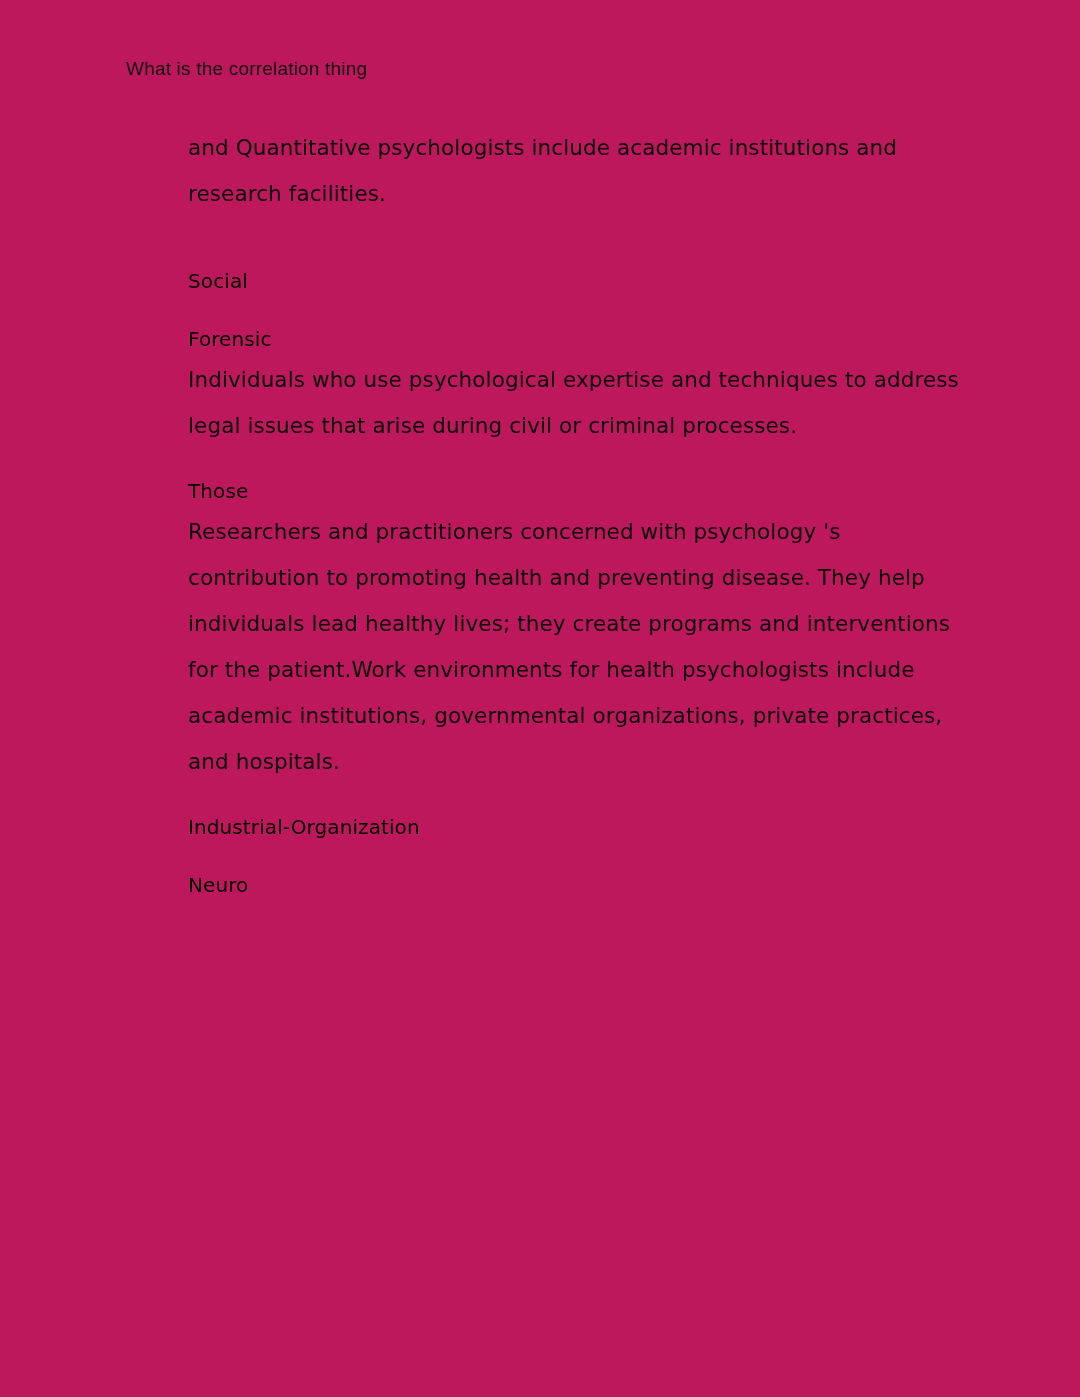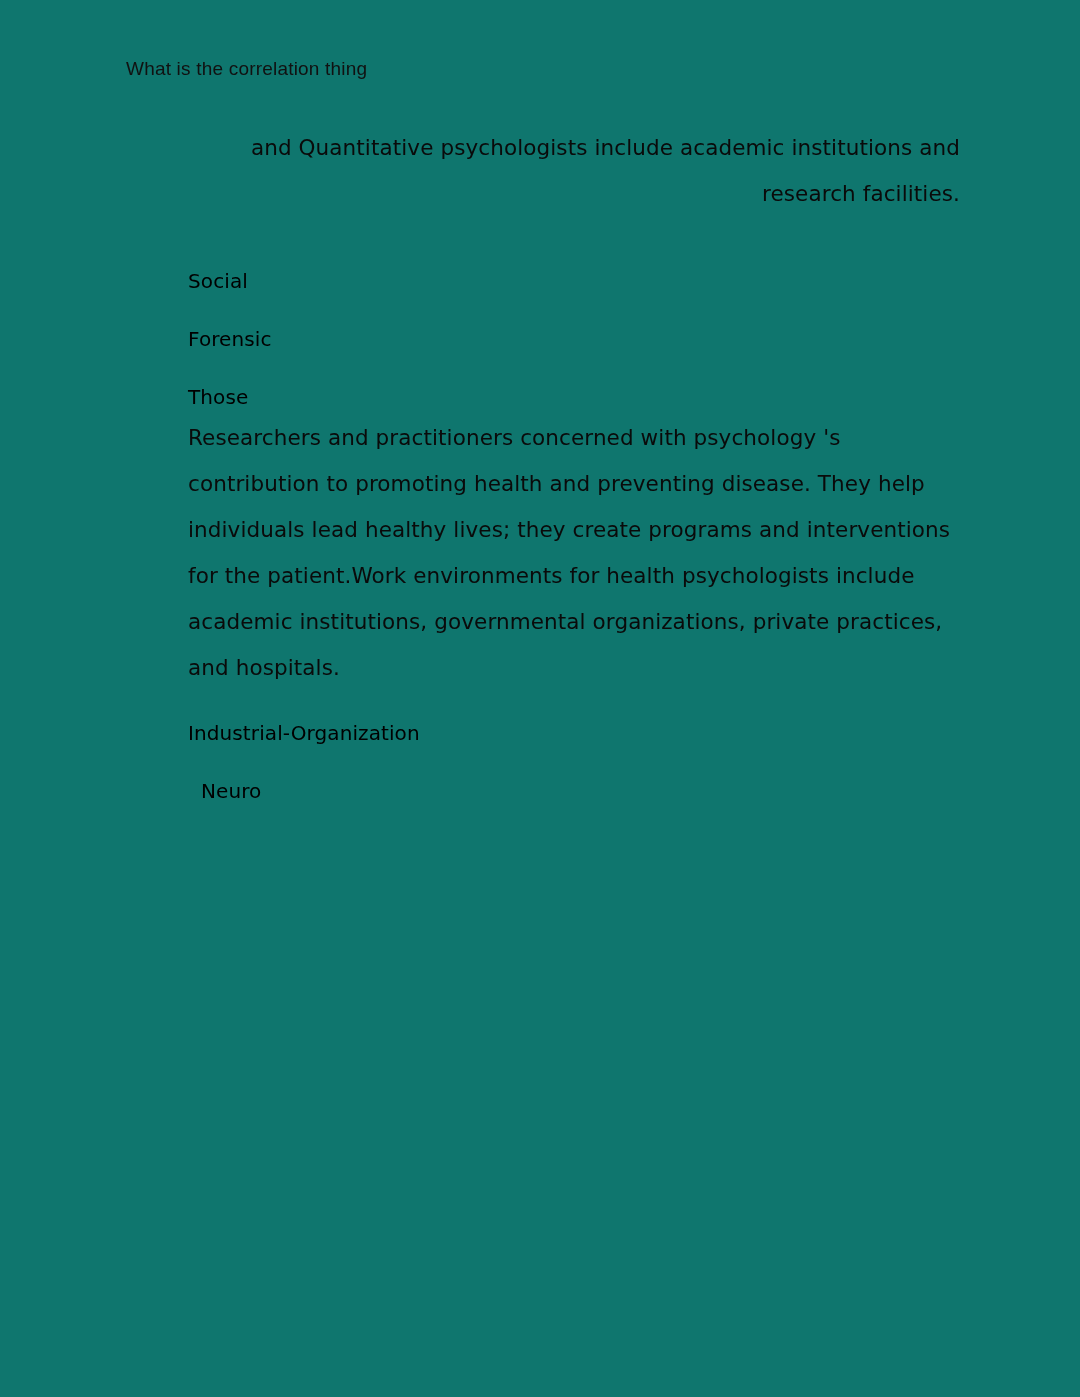--- a/index.html
+++ b/index.html
@@ -12,21 +12,21 @@
     height: 1397px;
     font-family: "Liberation Sans", sans-serif;
     color: #000000;
     position: relative;
     overflow: hidden;
   }
   .page {
     position: relative;
     width: 1080px;
     height: 1397px;
-    background: #0f766e;
+    background: #be185d;
     box-sizing: border-box;
   }
   .header {
     position: absolute;
     top: 58px;
     left: 126px;
     font-size: 19px;
     font-family: "Liberation Sans", sans-serif;
     color: #111111;
     letter-spacing: 0.2px;
@@ -55,44 +55,43 @@
     letter-spacing: 0.1px;
   }
   .section {
     margin-bottom: 26px;
   }
   .section .para {
     margin-bottom: 0;
   }
   .first-para {
     margin-bottom: 48px;
-    text-align: right;
   }
   .last-heading {
     margin-top: 0;
-    margin-left: 13px;
   }
 </style>
 </head>
 <body>
 
 <div class="page">
 
   <div class="header">What is the correlation thing</div>
 
   <div class="body-col">
 
     <p class="para first-para">and Quantitative psychologists include academic institutions and research facilities.</p>
 
     <div class="section">
       <h3 class="heading">Social</h3>
     </div>
 
     <div class="section">
       <h3 class="heading">Forensic</h3>
+      <p class="para">Individuals who use psychological expertise and techniques to address legal issues that arise during civil or criminal processes.</p>
     </div>
 
     <div class="section">
       <h3 class="heading">Those</h3>
       <p class="para">Researchers and practitioners concerned with psychology 's contribution to promoting health and preventing disease. They help individuals lead healthy lives; they create programs and interventions for the patient.Work environments for health psychologists include academic institutions, governmental organizations, private practices, and hospitals.</p>
     </div>
 
     <div class="section">
       <h3 class="heading">Industrial-Organization</h3>
     </div>

